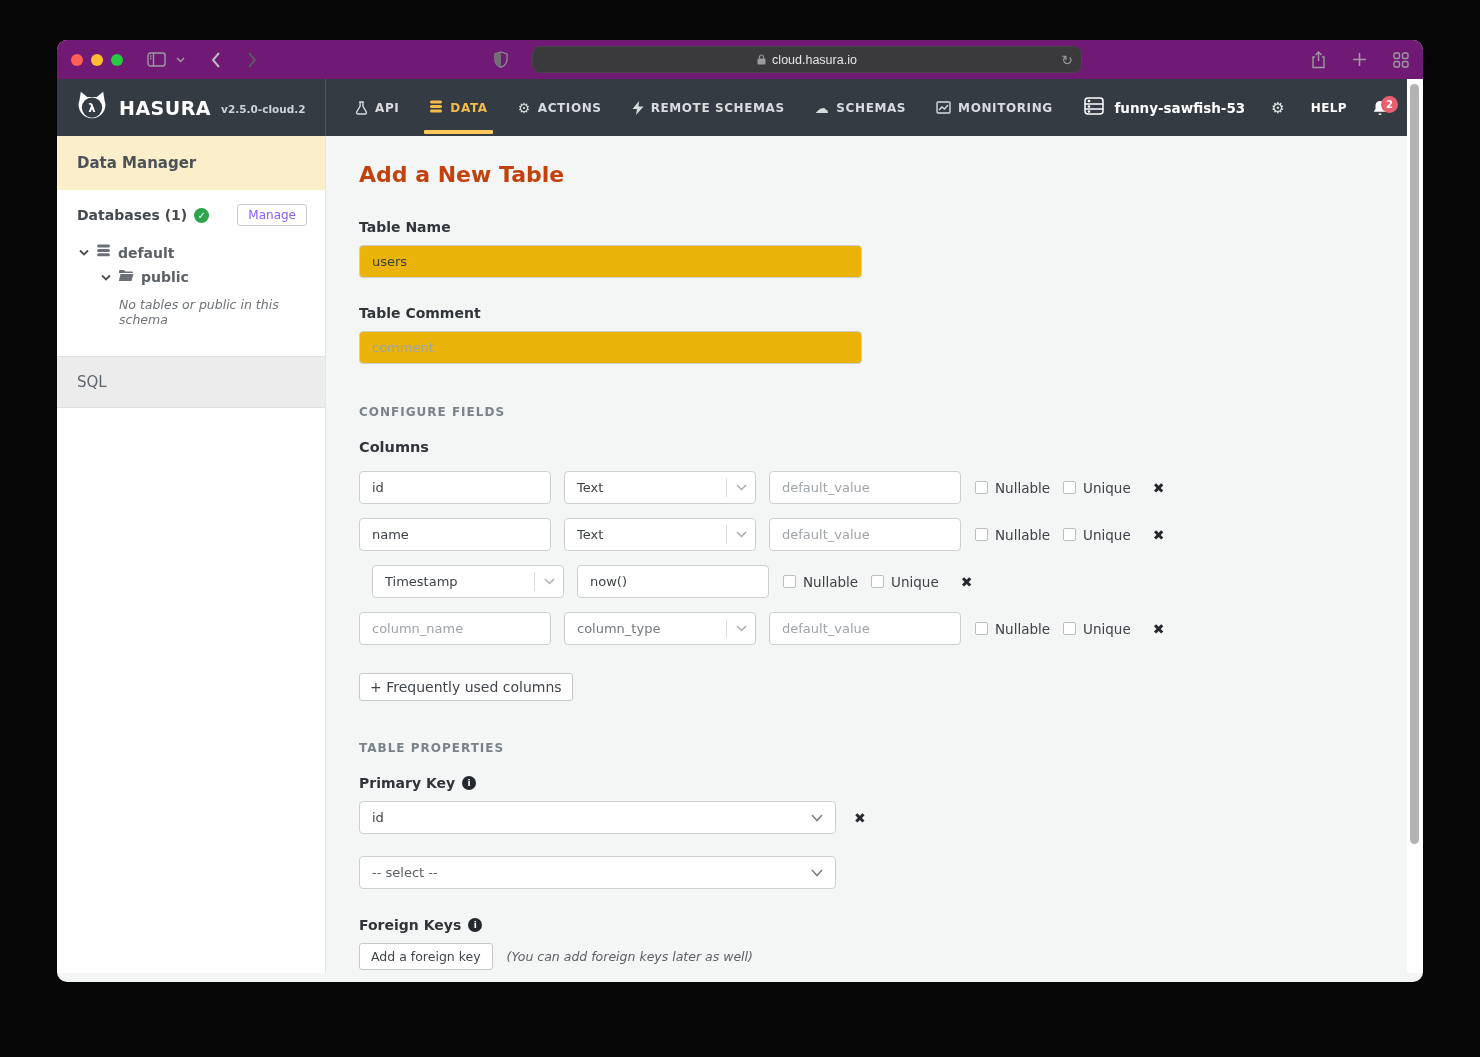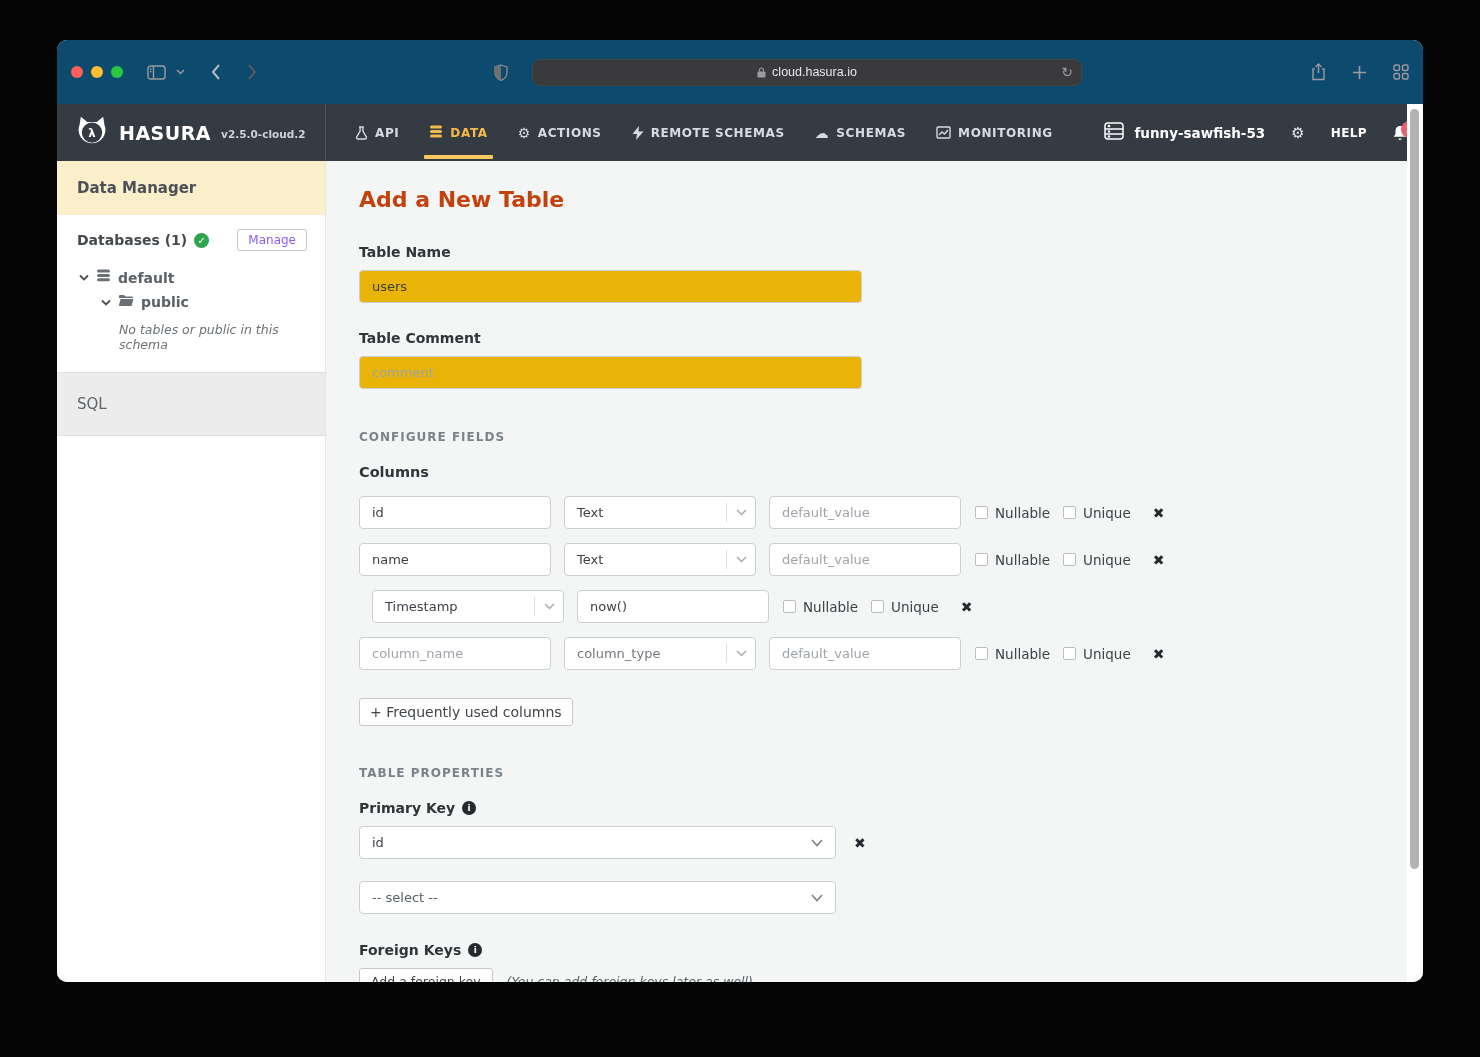--- a/index.html
+++ b/index.html
@@ -1,21 +1,21 @@
 <!DOCTYPE html>
 <html><head>
 <meta charset="utf-8">
 <style>
   * { margin:0; padding:0; box-sizing:border-box; }
   html,body { width:1480px; height:1057px; background:#050505; font-family:"DejaVu Sans",sans-serif; overflow:hidden; }
 
   .window { position:absolute; left:57px; top:40px; width:1366px; height:942px; border-radius:10px; overflow:hidden; background:#f4f6f6; }
 
   
-  .chrome { height:64px; background:#0c4a6e; display:flex; align-items:center; padding:0 14px; gap:10px; }
+  .chrome { height:39px; background:#701a75; display:flex; align-items:center; padding:0 14px; gap:10px; }
   .traffic { display:flex; gap:8px; margin-right:14px; }
   .light { width:12px; height:12px; border-radius:50%; }
   .light.red{ background:#ff5f57;} .light.yellow{ background:#febc2e;} .light.green{ background:#28c840;}
   .chrome-icon { color:#9b9ba0; display:flex; align-items:center; justify-content:center; }
   .chrome-icon svg { display:block; }
   .nav-arrow { font-size:20px; width:26px; height:26px; }
   .spacer { flex:1; }
   .urlbar { width:550px; height:27px; background:#3a3a3c; border:1px solid #464648; border-radius:8px; display:flex; align-items:center; justify-content:center; position:relative; color:#e7e7ea; font-size:12.5px; font-family:"Liberation Sans",sans-serif; }
   .urlbar .lock { margin-right:6px; display:flex; }
   .urlbar .reload { position:absolute; right:8px; color:#9b9ba0; font-size:14px; font-family:"DejaVu Sans",sans-serif; }
@@ -28,41 +28,41 @@
 
   .hnav { height:57px; background:#353b43; display:flex; align-items:stretch; color:#d9dcdf; flex-shrink:0; }
   .brand-box { width:269px; display:flex; align-items:center; padding-left:18px; gap:10px; border-right:1px solid rgba(255,255,255,0.14); flex-shrink:0; }
   .brand-name { color:#fff; font-weight:bold; font-size:19px; letter-spacing:0.5px; }
   .brand-version { color:#cfd3d6; font-size:10.5px; font-weight:bold; margin-top:3px; }
   .hnav-items { display:flex; align-items:stretch; margin-left:14px;text-align:right; }
   .hnav-item { display:flex; align-items:center; gap:7px; padding:0 15px; font-size:12px; font-weight:bold; letter-spacing:0.6px; position:relative; cursor:pointer; }
   .hnav-item .nicon { display:flex; align-items:center; font-size:14px; }
   .hnav-item.active { color:#f5bb4a; }
   .hnav-item.active::after { content:""; position:absolute; left:10px; right:10px; bottom:2px; height:4px; background:#fbc95e; border-radius:1px; }
-  .hnav-right { margin-left:auto; display:flex; align-items:center; gap:26px; }
+  .hnav-right { margin-left:auto; display:flex; align-items:center; gap:26px; padding-right:20px; }
   .project { display:flex; align-items:center; gap:9px; color:#fff; font-weight:bold; font-size:13.5px; }
   .hnav-gear { color:#e8eaec; font-size:15px; }
   .help-label { color:#fff; font-weight:bold; font-size:12px; letter-spacing:0.4px; }
   .bell-wrap { position:relative; display:flex; }
   .badge { position:absolute; left:8px; top:-4px; min-width:17px; height:17px; border-radius:9px; background:#ea5f6d; color:#fff; font-size:10px; font-weight:bold; display:flex; align-items:center; justify-content:center; padding:0 4px; }
 
   
   .body-row { display:flex; flex:1; min-height:0; }
   .sidebar { width:269px; background:#ffffff; border-right:1px solid #e3e5e7; flex-shrink:0; display:flex; flex-direction:column; }
   .sb-header { background:#fbeecb; height:54px; display:flex; align-items:center; padding-left:20px; font-size:15px; font-weight:bold; color:#4b5157; }
   .sb-db-block { padding:14px 18px 0 20px; }
   .sb-db-row { display:flex; align-items:center; }
   .sb-db-title { font-size:14px; font-weight:bold; color:#454a4f; display:flex; align-items:center; gap:7px; }
   .check-circle { width:15px; height:15px; border-radius:50%; background:#2da44e; color:#fff; font-size:10px; display:inline-flex; align-items:center; justify-content:center; }
   .manage-btn { margin-left:auto; background:#fff; border:1px solid #c8cbce; border-radius:3px; font-size:12px; color:#8b5cf6; padding:3px 10px; font-family:inherit; cursor:pointer; }
   .tree { padding:14px 0 0 2px; }
   .tree-row { display:flex; align-items:center; gap:7px; font-size:14px; font-weight:bold; color:#5b6166; padding:4px 0; cursor:pointer; }
   .tree-row.nested { padding-left:22px; }
   .tree-empty { font-style:italic; color:#6c7277; font-size:12.5px; padding:8px 0 16px 40px; }
-  .sb-sql { margin-top:4px; background:#ececed; border-top:1px solid #dddfe1; border-bottom:1px solid #dddfe1; height:64px; display:flex; align-items:center; padding-left:20px; font-size:15px; color:#5f656b; cursor:pointer; }
+  .sb-sql { margin-top:13px; background:#ececed; border-top:1px solid #dddfe1; border-bottom:1px solid #dddfe1; height:52px; display:flex; align-items:center; padding-left:20px; font-size:15px; color:#5f656b; cursor:pointer; }
   .tree-chevron, .chev { display:flex; align-items:center; }
 
   
   .main { flex:1; background:#f4f6f6; padding:26px 0 0 33px; overflow:hidden; }
   .page-title { font-size:22px; font-weight:bold; color:#c2410c; margin-bottom:32px; }
   .field-label { font-size:14px; font-weight:bold; color:#30353a; margin-bottom:10px; display:flex; align-items:center; gap:7px; }
   .text-input { width:503px; height:33px; background:#eab308; border:1px solid #cccfd2; border-radius:4px; padding:0 12px; font-size:13px; color:#3c4248; font-family:inherit; margin-bottom:27px; }
   .text-input::placeholder { color:#9ea4aa; }
   .section-label { font-size:12px; font-weight:bold; color:#7b838a; letter-spacing:1px; margin:8px 0 20px 0; }
   .cols-label { font-size:14.5px; font-weight:bold; color:#30353a; margin-bottom:16px; }

